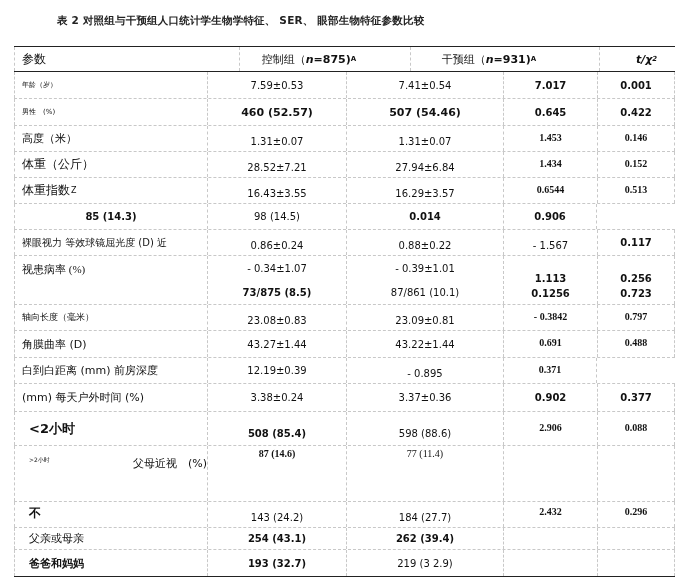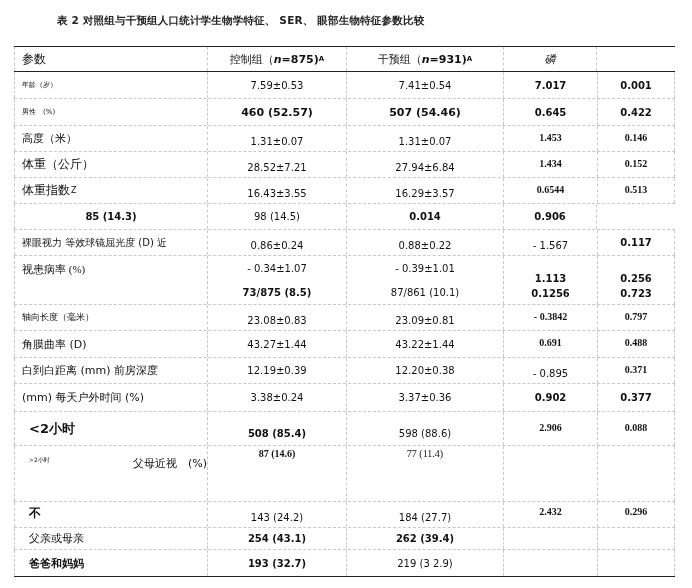--- a/index.html
+++ b/index.html
@@ -17,21 +17,21 @@
     position: absolute; left: 14px; top: 46px; width: 661px;
     border-top: 1.5px solid #222; border-bottom: 1.5px solid #222;
   }
   .row {
     display: grid;
     grid-template-columns: 193px 139px 157px 94px 78px;
     border-bottom: 1px dashed #c8c8c8;
     box-sizing: border-box;
   }
   .row:last-child { border-bottom: none; }
-  .row.head { border-bottom: 1.5px solid #222; height: 25px; }
+  .row.head { border-bottom: 1.5px solid #222; height: 25px; gap: 32px; }
   .cell {
     border-left: 1px dashed #c8c8c8;
     box-sizing: border-box;
     display: flex; align-items: center; justify-content: center;
     font-size: 10px; white-space: nowrap; overflow: hidden; position: relative;
   }
   .cell:last-child { border-right: 1px dashed #c8c8c8; }
   .cell.lab { justify-content: flex-start; padding-left: 7px; font-size: 11px; }
   .cell.lab.tiny { font-size: 7px; }
   .cell.lab.sm { font-size: 9px; }
@@ -60,20 +60,24 @@
       <span class="it b">n</span>
       <span class="b">=875)</span>
       <span class="sup">A</span>
     </div>
     <div class="cell">
       <span>干预组（</span>
       <span class="it b">n</span>
       <span class="b">=931)</span>
       <span class="sup">A</span>
     </div>
+    <div class="cell it b">
+      <span>t/χ</span>
+        <span class="sup">2</span>
+    </div>
     <div class="cell it">磷</div>
   </div>
 
   <div class="row" style="height:27px">
     <div class="cell lab tiny">年龄（岁）</div>
     <div class="cell">7.59±0.53</div>
     <div class="cell">7.41±0.54</div>
     <div class="cell b">7.017</div>
     <div class="cell b">0.001</div>
   </div>
@@ -160,21 +164,20 @@
     <div class="cell lab">角膜曲率 (D)</div>
     <div class="cell">43.27±1.44</div>
     <div class="cell">43.22±1.44</div>
     <div class="cell b top">0.691</div>
     <div class="cell b top">0.488</div>
   </div>
 
   <div class="row" style="height:26px">
     <div class="cell lab">白到白距离 (mm) 前房深度</div>
     <div class="cell">12.19±0.39</div>
-    <div class="cell">12.20±0.38</div>
     <div class="cell bot">- 0.895</div>
     <div class="cell b top">0.371</div>
   </div>
 
   <div class="row" style="height:28px">
     <div class="cell lab">(mm) 每天户外时间 (%)</div>
     <div class="cell">3.38±0.24</div>
     <div class="cell">3.37±0.36</div>
     <div class="cell b">0.902</div>
     <div class="cell b">0.377</div>

